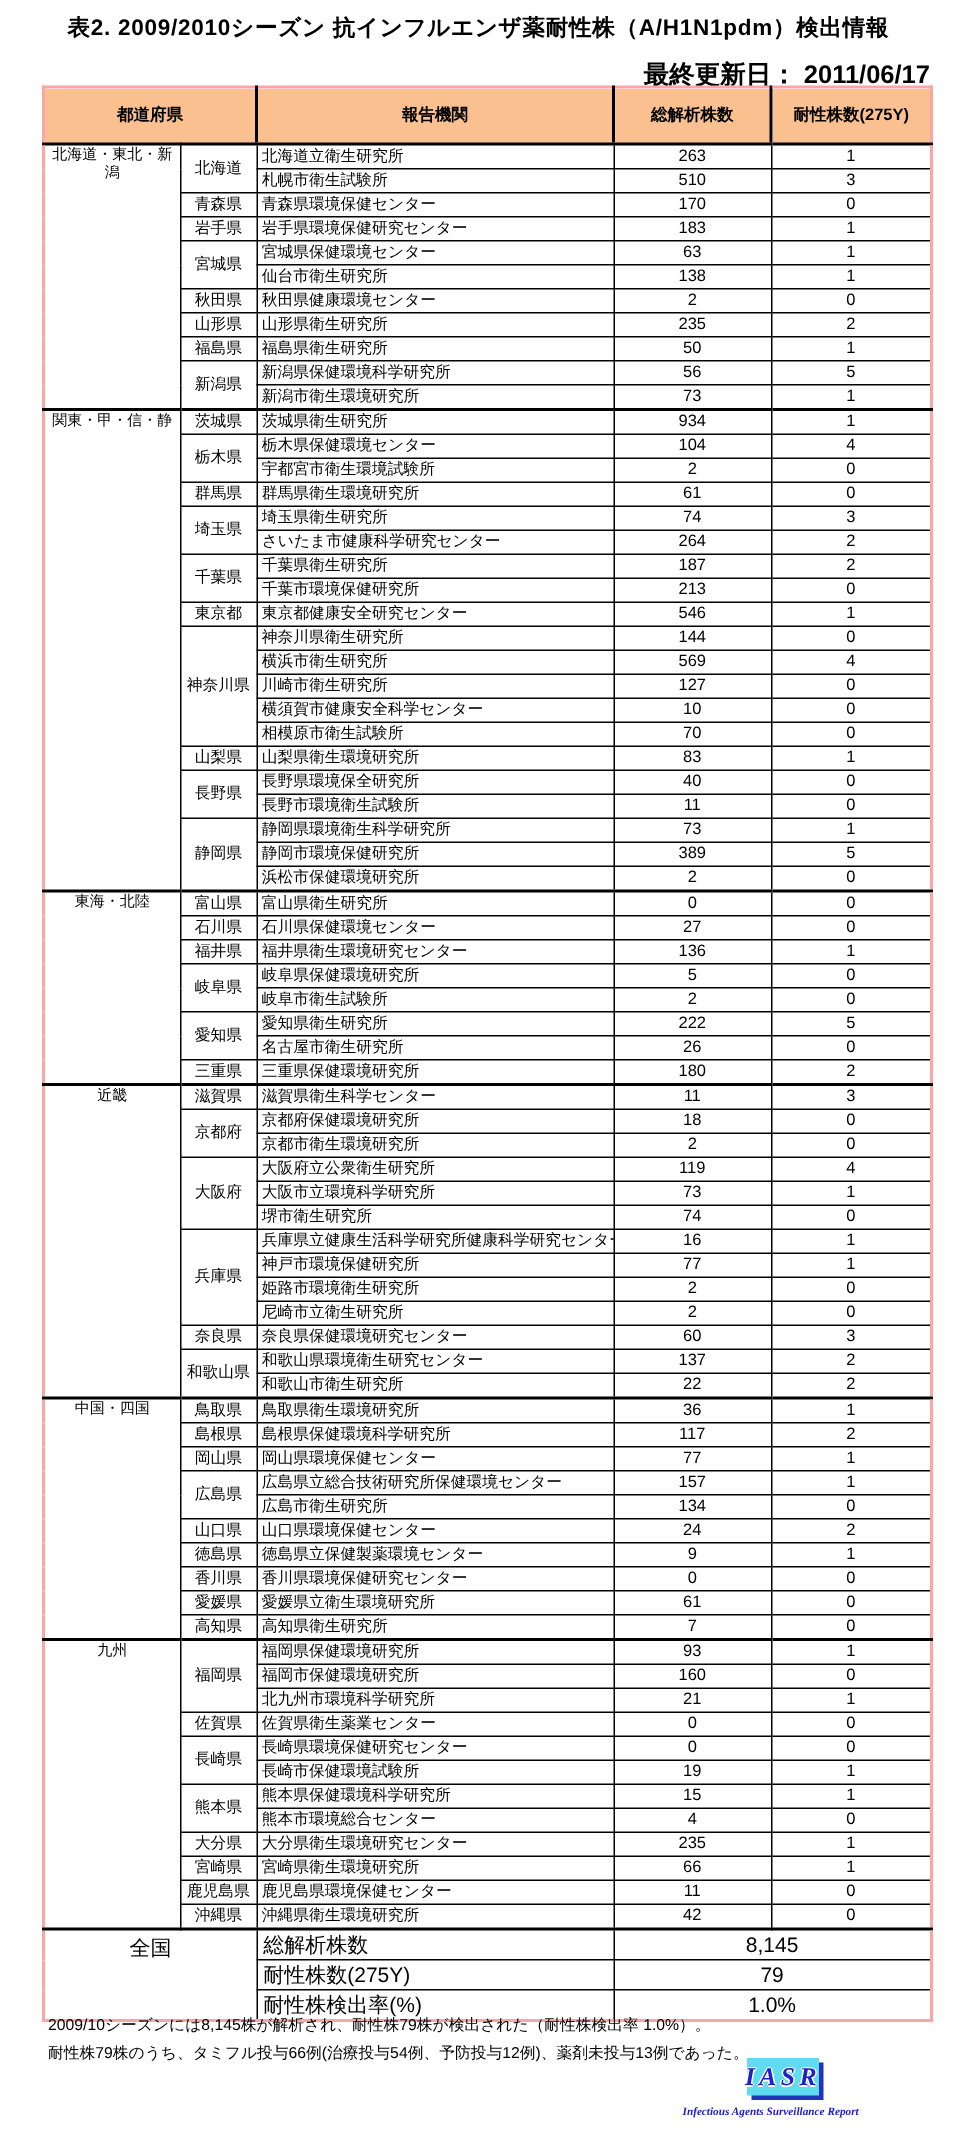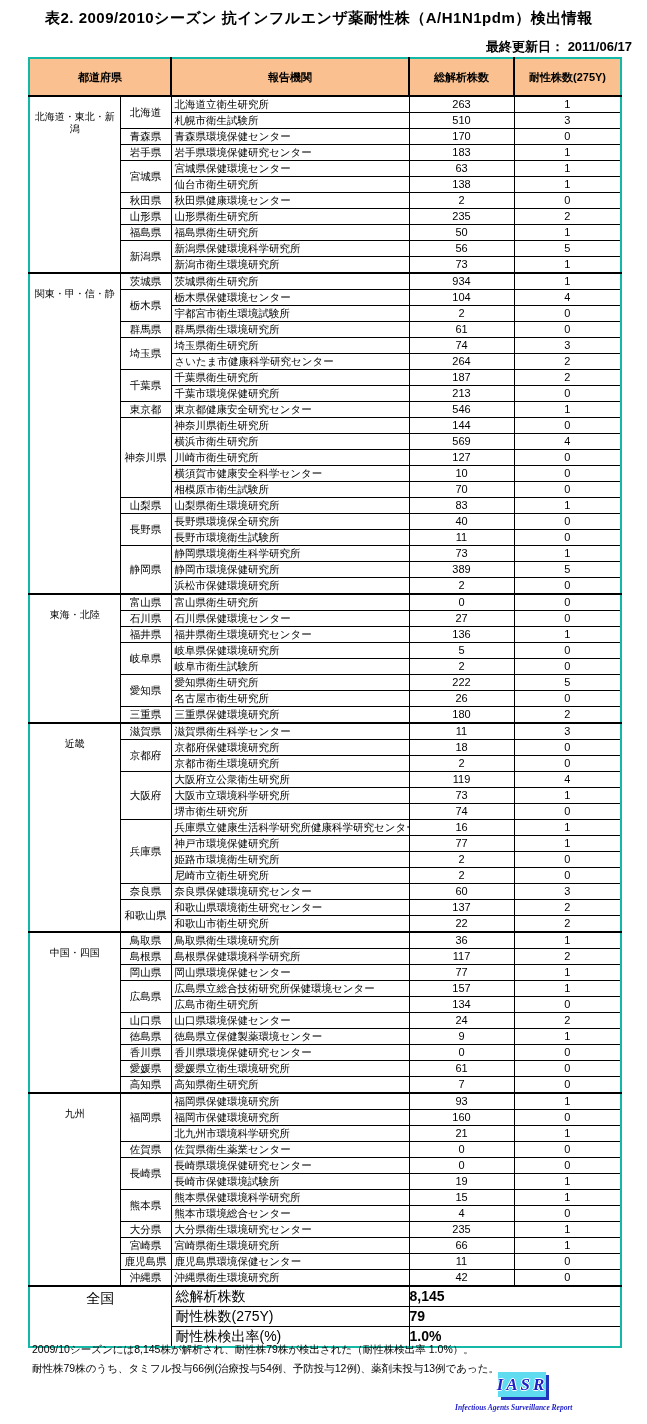--- a/index.html
+++ b/index.html
@@ -7,46 +7,46 @@
     width:647px;height:1424px;background:#fff;position:relative;
     font-family:"Liberation Sans",sans-serif;color:#000;
     --header-bg:#FAC08F; --logo-bg:#5FDCEF; --logo-blue:#2020C8; --logo-shadow:#2433BC;
   }
   .title{
     position:absolute;top:9px;left:0;width:640px;text-align:left;
     font-size:15px;font-weight:bold;letter-spacing:0.5px;padding-left:45px;
   }
   .updated{
     position:absolute;top:38px;left:0;width:620px;text-align:right;
-    font-size:13px;font-weight:bold;padding-left:12px;
+    font-size:17px;font-weight:bold;
   }
   table.main{
     position:absolute;left:28px;top:57px;width:592px;
     border-collapse:collapse;table-layout:fixed;
-    border:2px solid #14b8a6;
+    border:2px solid #fca5a5;
   }
   .main th,.main td{
     border:1px solid #000;overflow:hidden;padding:0;
     font-size:10.5px;line-height:1.15;
   }
   .main thead th{
     background:var(--header-bg);height:36px;font-size:11px;font-weight:bold;
     text-align:center;vertical-align:middle;border-bottom:2px solid #000;
   }
   .main tbody td{height:15px;}
-  td.region{font-size:10px;text-align:center;vertical-align:top;padding-top:14px;}
+  td.region{font-size:10px;text-align:center;vertical-align:top;padding-top:1px;}
   td.pref{text-align:center;vertical-align:middle;font-size:10.5px;margin-top:44px;}
   td.inst{text-align:left;padding:0 3px;white-space:nowrap;font-size:10.5px;}
   td.num{text-align:center;font-size:11px;}
   .bl2,th.bl2{border-left-width:2px;}
   tr.section-start td{border-top-width:2px;}
   tr.sum td{height:19px;font-size:14px;}
   td.nation{font-size:14px;text-align:center;vertical-align:top;padding-top:3px;}
   td.sum-label{text-align:left;padding:0 4px;font-size:14px;}
-  td.sum-value{font-size:14px;font-weight:bold;}
+  td.sum-value{text-align:center;font-size:14px;}
   .footnote{
     position:absolute;left:4px;width:640px;font-size:10.5px;white-space:nowrap;margin-left:28px;
   }
   .fn1{top:1343px;}
   .fn2{top:1362px;}
   .logo-box{
     position:absolute;left:498px;top:1372px;width:48px;height:25px;
     background:var(--logo-bg);
     box-shadow:3px 3px 0 0 var(--logo-shadow);
     display:flex;align-items:center;justify-content:center;

